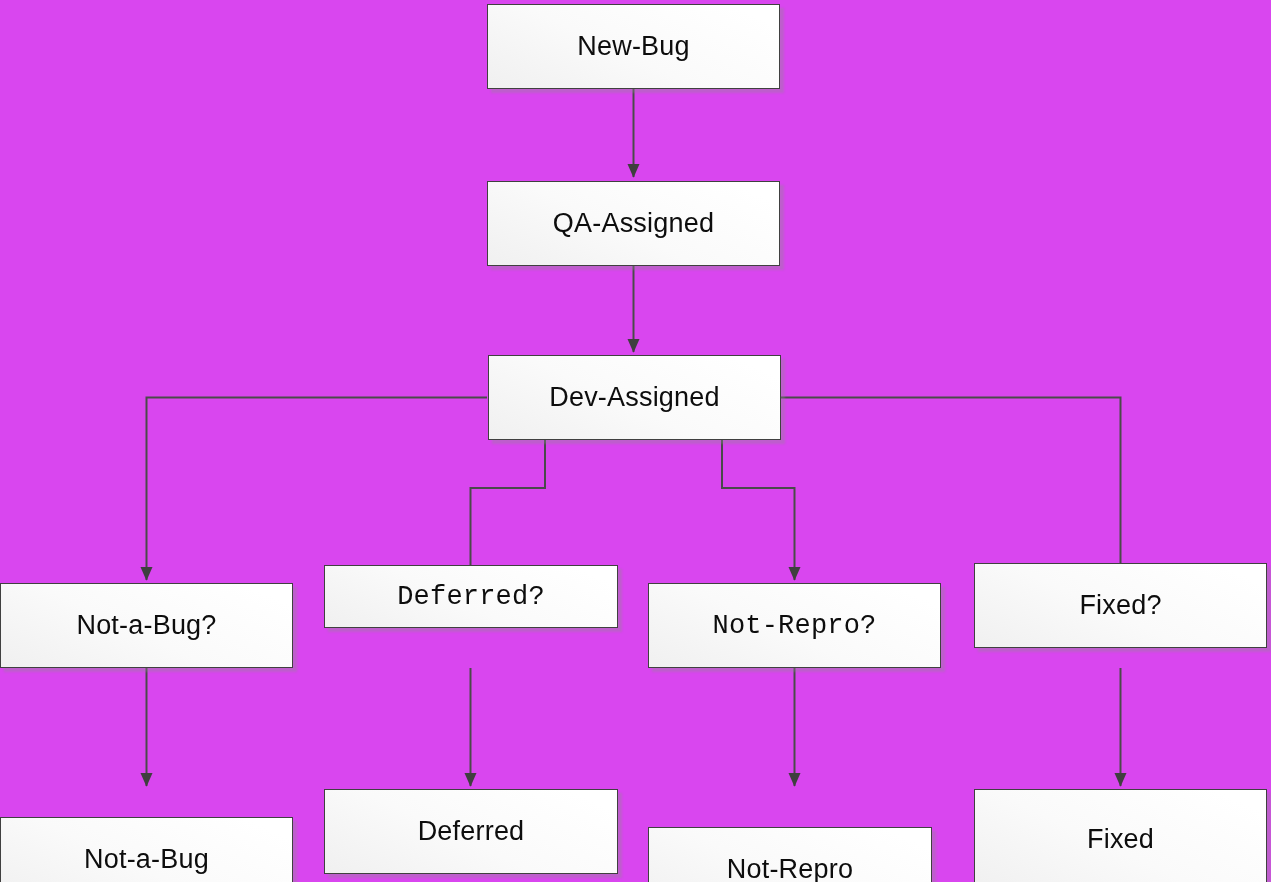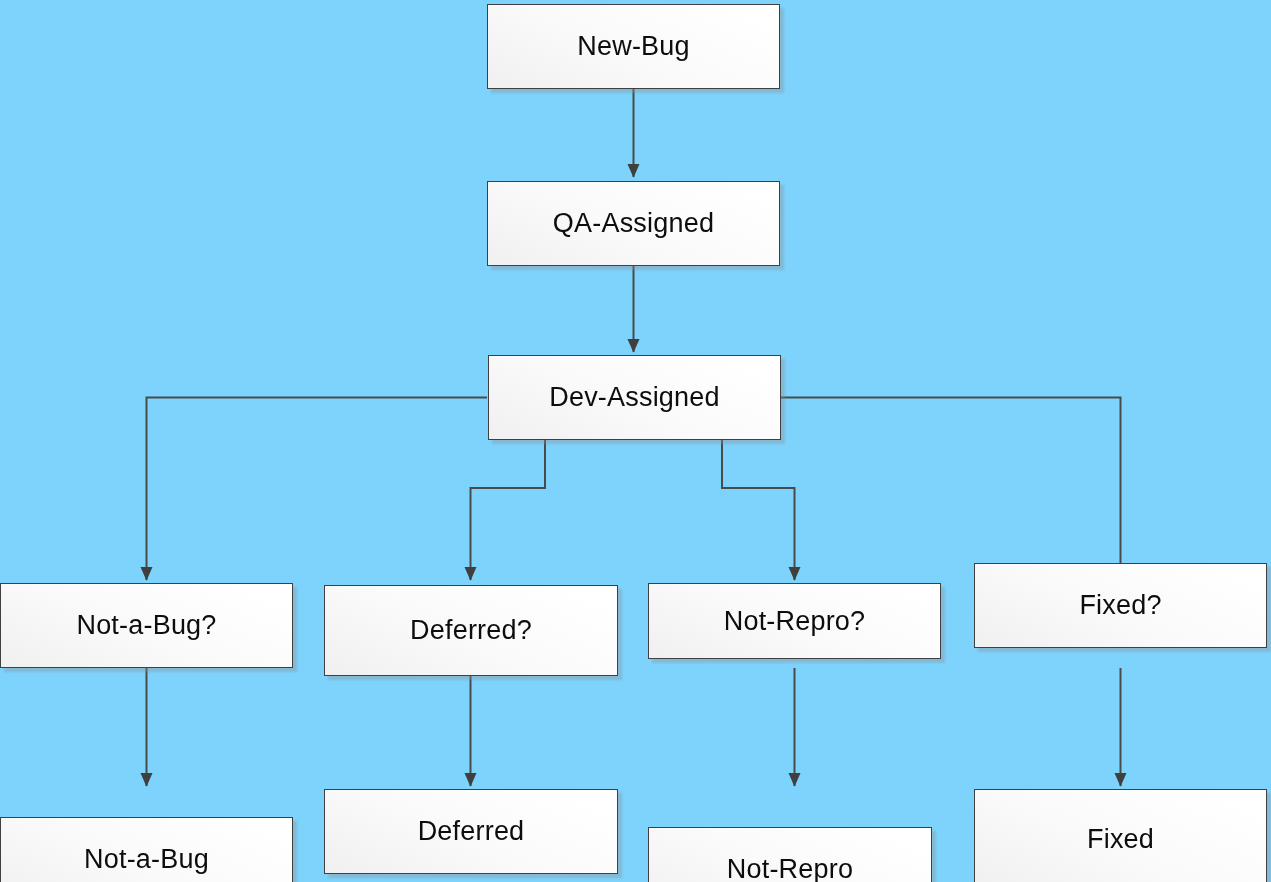--- a/index.html
+++ b/index.html
@@ -4,21 +4,21 @@
 <style>
   html, body {
     margin: 0;
     padding: 0;
     background: #ffffff;
   }
   .canvas {
     position: relative;
     width: 1271px;
     height: 882px;
-    background: #7dd3fc;
+    background: #d946ef;
     overflow: hidden;
     font-family: "Liberation Sans", sans-serif;
   }
   .edges-layer {
     position: absolute;
     left: 0;
     top: 0;
     width: 1271px;
     height: 882px;
     pointer-events: none;
@@ -74,25 +74,25 @@
   </div>
 
   <div class="node" style="left:488px; top:355px; width:293px; height:85px;">
     <span>Dev-Assigned</span>
   </div>
 
   <div class="node" style="left:0px;   top:583px; width:293px; height:85px;">
     <span>Not-a-Bug?</span>
   </div>
 
-  <div class="node" style="left:324px; top:585px; width:294px; height:91px;">
+  <div class="node" style="left:324px; top:565px; width:294px; height:63px;font-family:Liberation Mono, monospace;">
     <span>Deferred?</span>
   </div>
 
-  <div class="node" style="left:648px; top:583px; width:293px; height:76px;">
+  <div class="node" style="left:648px; top:583px; width:293px; height:85px;font-family:Liberation Mono, monospace;">
     <span>Not-Repro?</span>
   </div>
 
   <div class="node" style="left:974px; top:563px; width:293px; height:85px;">
     <span>Fixed?</span>
   </div>
 
   <div class="node" style="left:0px;   top:789px; width:293px; height:85px;margin-top:28px;">
     <span>Not-a-Bug</span>
   </div>

